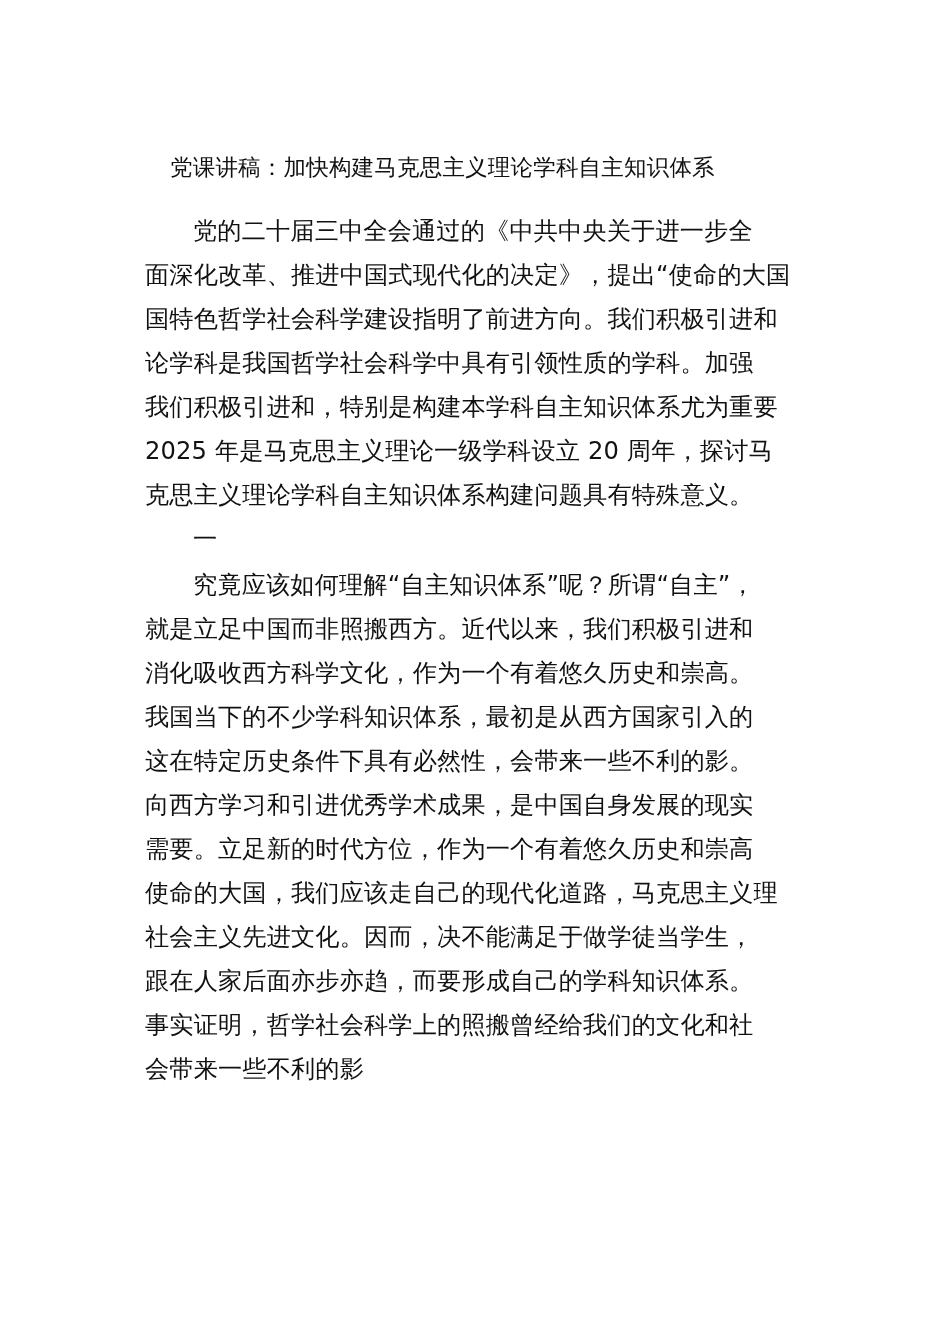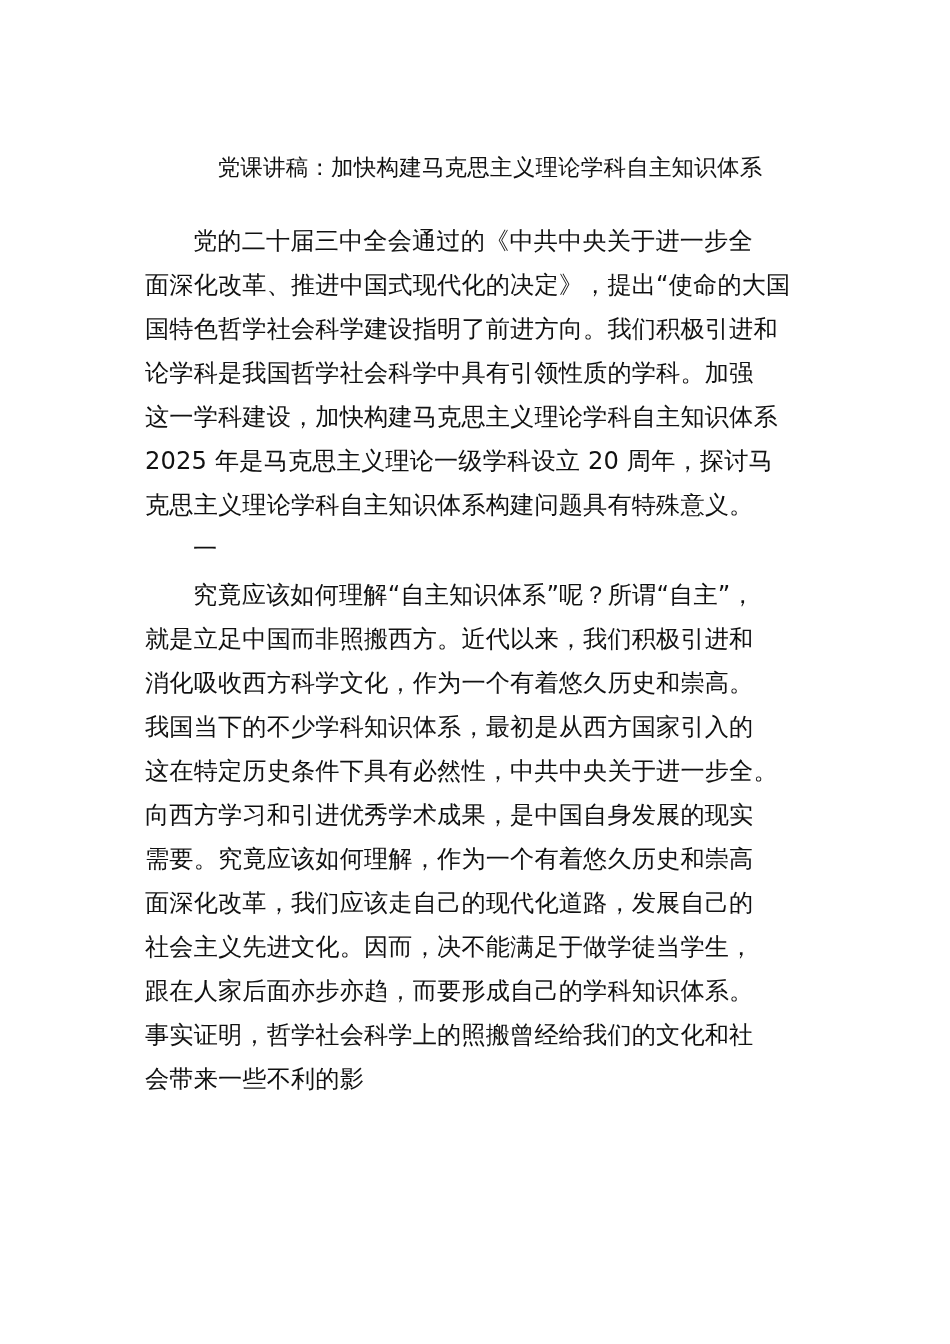--- a/index.html
+++ b/index.html
@@ -27,26 +27,25 @@
       position: absolute;
       left: 170px;
       top: 151px;
       width: 640px;
       font-size: 22.5px;
       line-height: 32px;
       white-space: nowrap;
       letter-spacing: 0.2px;
       margin: 0;
       font-weight: normal;
-      text-align: center;
     }
     .body {
       position: absolute;
       left: 145px;
-      top: 219px;
+      top: 209px;
       width: 670px;
     }
     .line {
       display: block;
       height: 44px;
       line-height: 44px;
       font-size: 24.2px;
       white-space: nowrap;
       letter-spacing: 0.15px;
     }
@@ -62,38 +61,38 @@
 
 <div class="page">
   <h1 class="title">党课讲稿：加快构建马克思主义理论学科自主知识体系</h1>
 
   <div class="body">
     <div>
       <span class="line indent">党的二十届三中全会通过的《中共中央关于进一步全</span>
       <span class="line">面深化改革、推进中国式现代化的决定》，提出“使命的大国</span>
       <span class="line">国特色哲学社会科学建设指明了前进方向。我们积极引进和</span>
       <span class="line">论学科是我国哲学社会科学中具有引领性质的学科。加强</span>
-      <span class="line">这一学科建设，加快构建马克思主义理论学科自主知识体系</span>
+      <span class="line">我们积极引进和，特别是构建本学科自主知识体系尤为重要</span>
       <span class="line">2025 年是马克思主义理论一级学科设立 20 周年，探讨马</span>
       <span class="line">克思主义理论学科自主知识体系构建问题具有特殊意义。</span>
     </div>
 
     <div>
       <span class="line indent">一</span>
     </div>
     <div class="gap-after-section"></div>
 
     <div>
       <span class="line indent">究竟应该如何理解“自主知识体系”呢？所谓“自主”，</span>
       <span class="line">就是立足中国而非照搬西方。近代以来，我们积极引进和</span>
       <span class="line">消化吸收西方科学文化，作为一个有着悠久历史和崇高。</span>
       <span class="line">我国当下的不少学科知识体系，最初是从西方国家引入的</span>
-      <span class="line">这在特定历史条件下具有必然性，中共中央关于进一步全。</span>
+      <span class="line">这在特定历史条件下具有必然性，会带来一些不利的影。</span>
       <span class="line">向西方学习和引进优秀学术成果，是中国自身发展的现实</span>
-      <span class="line">需要。究竟应该如何理解，作为一个有着悠久历史和崇高</span>
-      <span class="line">面深化改革，我们应该走自己的现代化道路，发展自己的</span>
+      <span class="line">需要。立足新的时代方位，作为一个有着悠久历史和崇高</span>
+      <span class="line">使命的大国，我们应该走自己的现代化道路，马克思主义理</span>
       <span class="line">社会主义先进文化。因而，决不能满足于做学徒当学生，</span>
       <span class="line">跟在人家后面亦步亦趋，而要形成自己的学科知识体系。</span>
       <span class="line">事实证明，哲学社会科学上的照搬曾经给我们的文化和社</span>
       <span class="line">会带来一些不利的影</span>
     </div>
   </div>
 </div>
 
 </body></html>

